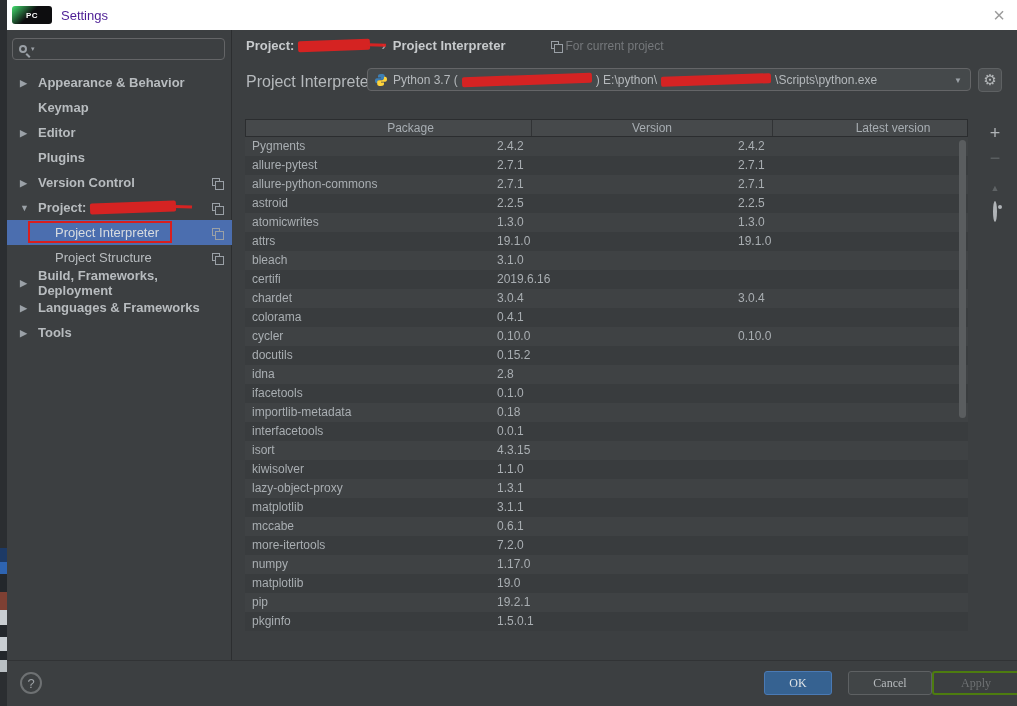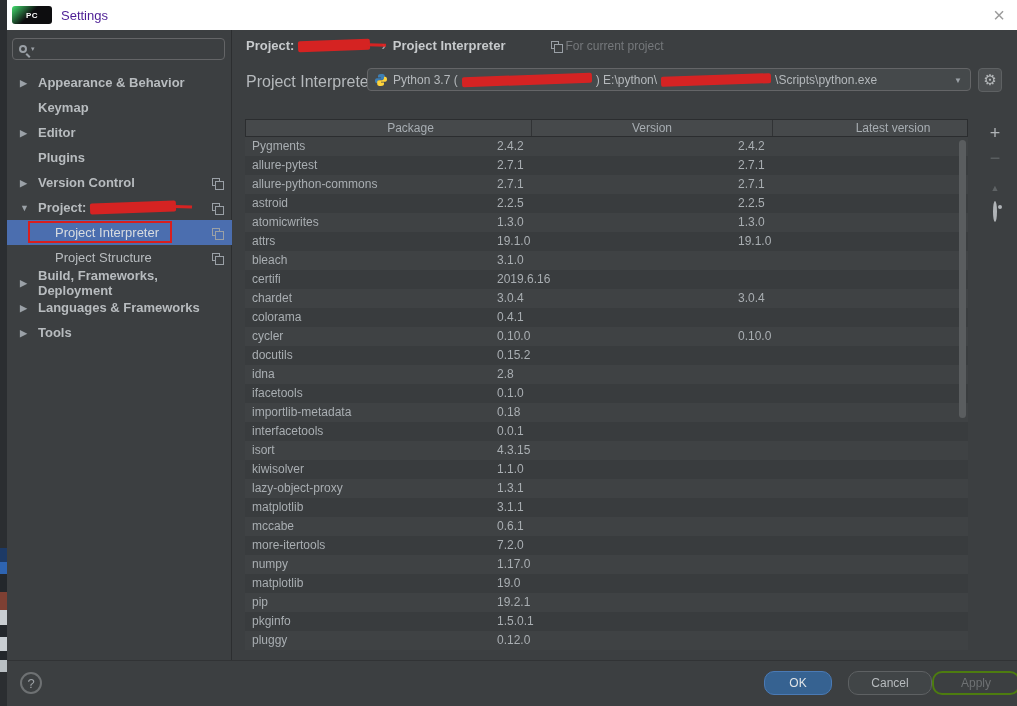--- a/index.html
+++ b/index.html
@@ -89,22 +89,22 @@
   .eye { position:relative; width:14px; height:9px; border:2px solid #b0b4b7;
     border-radius:50%; margin:6px auto 0; }
   .eye::after { content:""; position:absolute; left:3px; top:1.5px; width:4px; height:4px;
     border-radius:50%; background:#b0b4b7; }
   
   .footer { position:absolute; left:0; top:660px; width:1017px; height:46px;
     background:#3c3f41; border-top:1px solid #313335; }
   .help-btn { position:absolute; left:20px; top:11px; width:22px; height:22px;
     border:2px solid #6e7173; border-radius:50%; color:#9da2a6; font-size:13px;
     text-align:center; line-height:19px; cursor:pointer; }
-  .btn { position:absolute; top:10px; height:24px; border-radius:10px; font-size:12px;
-    font-family:Liberation Sans, sans-serif; cursor:pointer; }
+  .btn { position:absolute; top:10px; height:24px; border-radius:3px; font-size:12px;
+    font-family:Liberation Serif, serif; cursor:pointer; }
   .btn-ok { left:764px; width:68px; background:#366291; border:1px solid #4a7ab5; color:#dfe3e6; }
   .btn-cancel { left:848px; width:84px; background:#414547; border:1px solid #5e6163; color:#b7bbbe; }
   .btn-apply { left:932px; width:88px; background:#3c3f41; border:2px solid #4d7c0f; color:#6e7173; }
   
   .scribble { display:inline-block; height:11px; background:#e22120; border-radius:2px;
     transform:rotate(-2deg); position:relative; vertical-align:middle; margin:0 4px; opacity:.92; }
   .scribble::after { content:""; position:absolute; right:-16px; top:5px; width:18px; height:3px;
     background:#e22120; transform:rotate(4deg); }
   .scribble.no-tail::after { display:none; }
   .redbox { position:absolute; left:28px; top:1px; width:144px; height:22px;
@@ -338,25 +338,20 @@
           <div class="trow">
             <span>pip</span>
             <span class="vcell">19.2.1</span>
             <span class="vcell"></span>
           </div>
           <div class="trow">
             <span>pkginfo</span>
             <span class="vcell">1.5.0.1</span>
             <span class="vcell"></span>
           </div>
-          <div class="trow">
-            <span>pluggy</span>
-            <span class="vcell">0.12.0</span>
-            <span class="vcell"></span>
-          </div>
         </div>
       <div class="scroll-thumb"></div>
     </div>
 
     <div class="side-tools">
       <div class="tool-btn tool-plus">+</div>
       <div class="tool-btn tool-minus">−</div>
       <div class="tool-btn tool-up">▲</div>
       <div class="tool-btn"><span class="eye"></span></div>
     </div>

